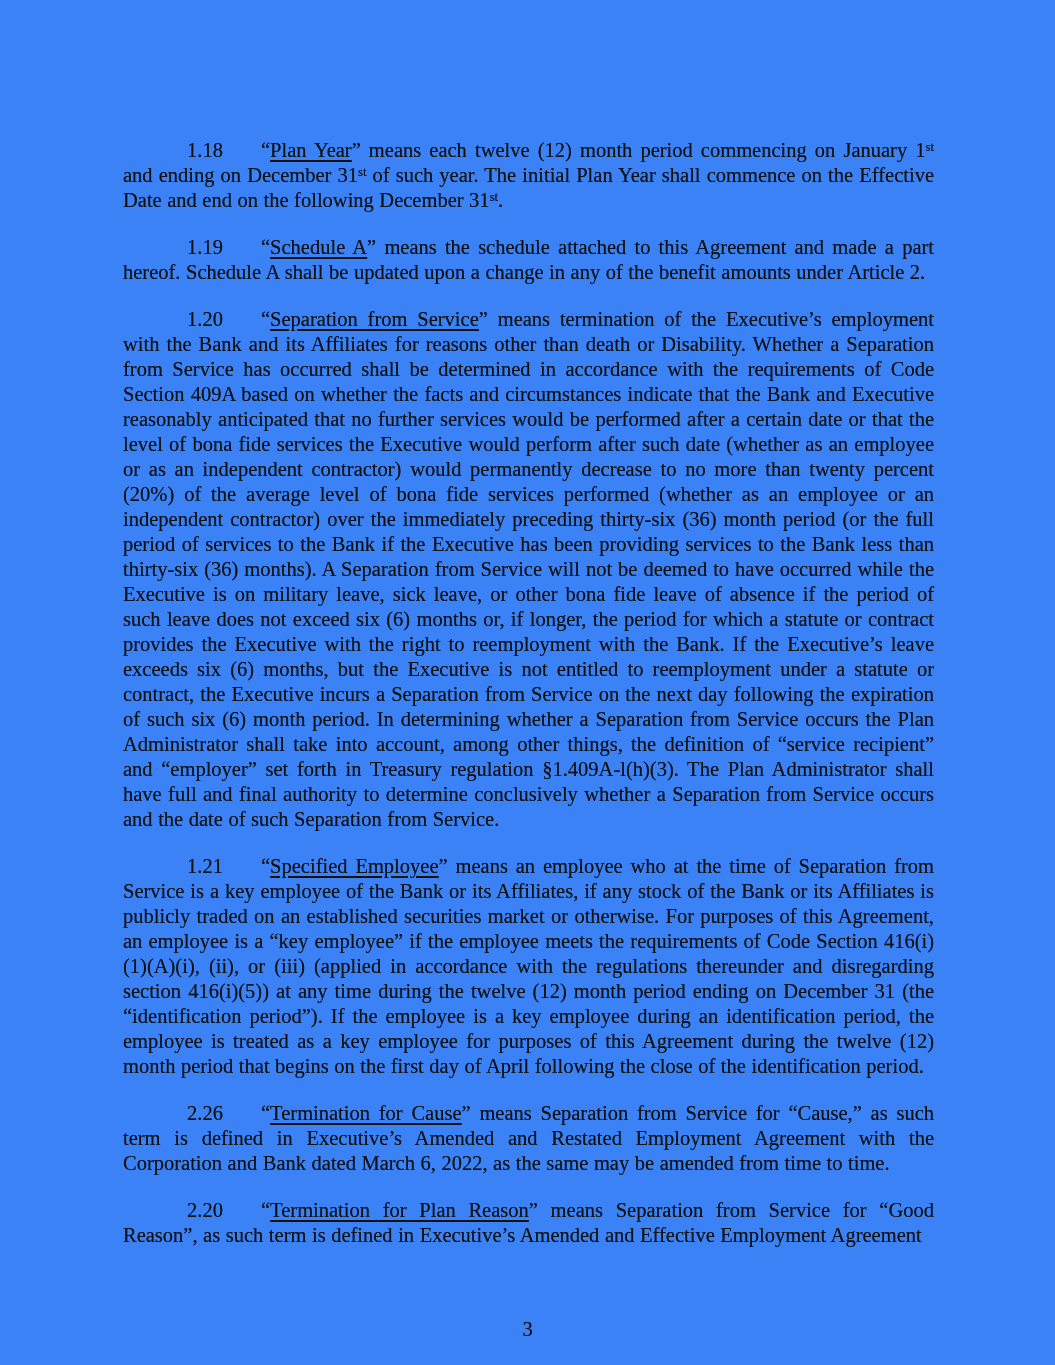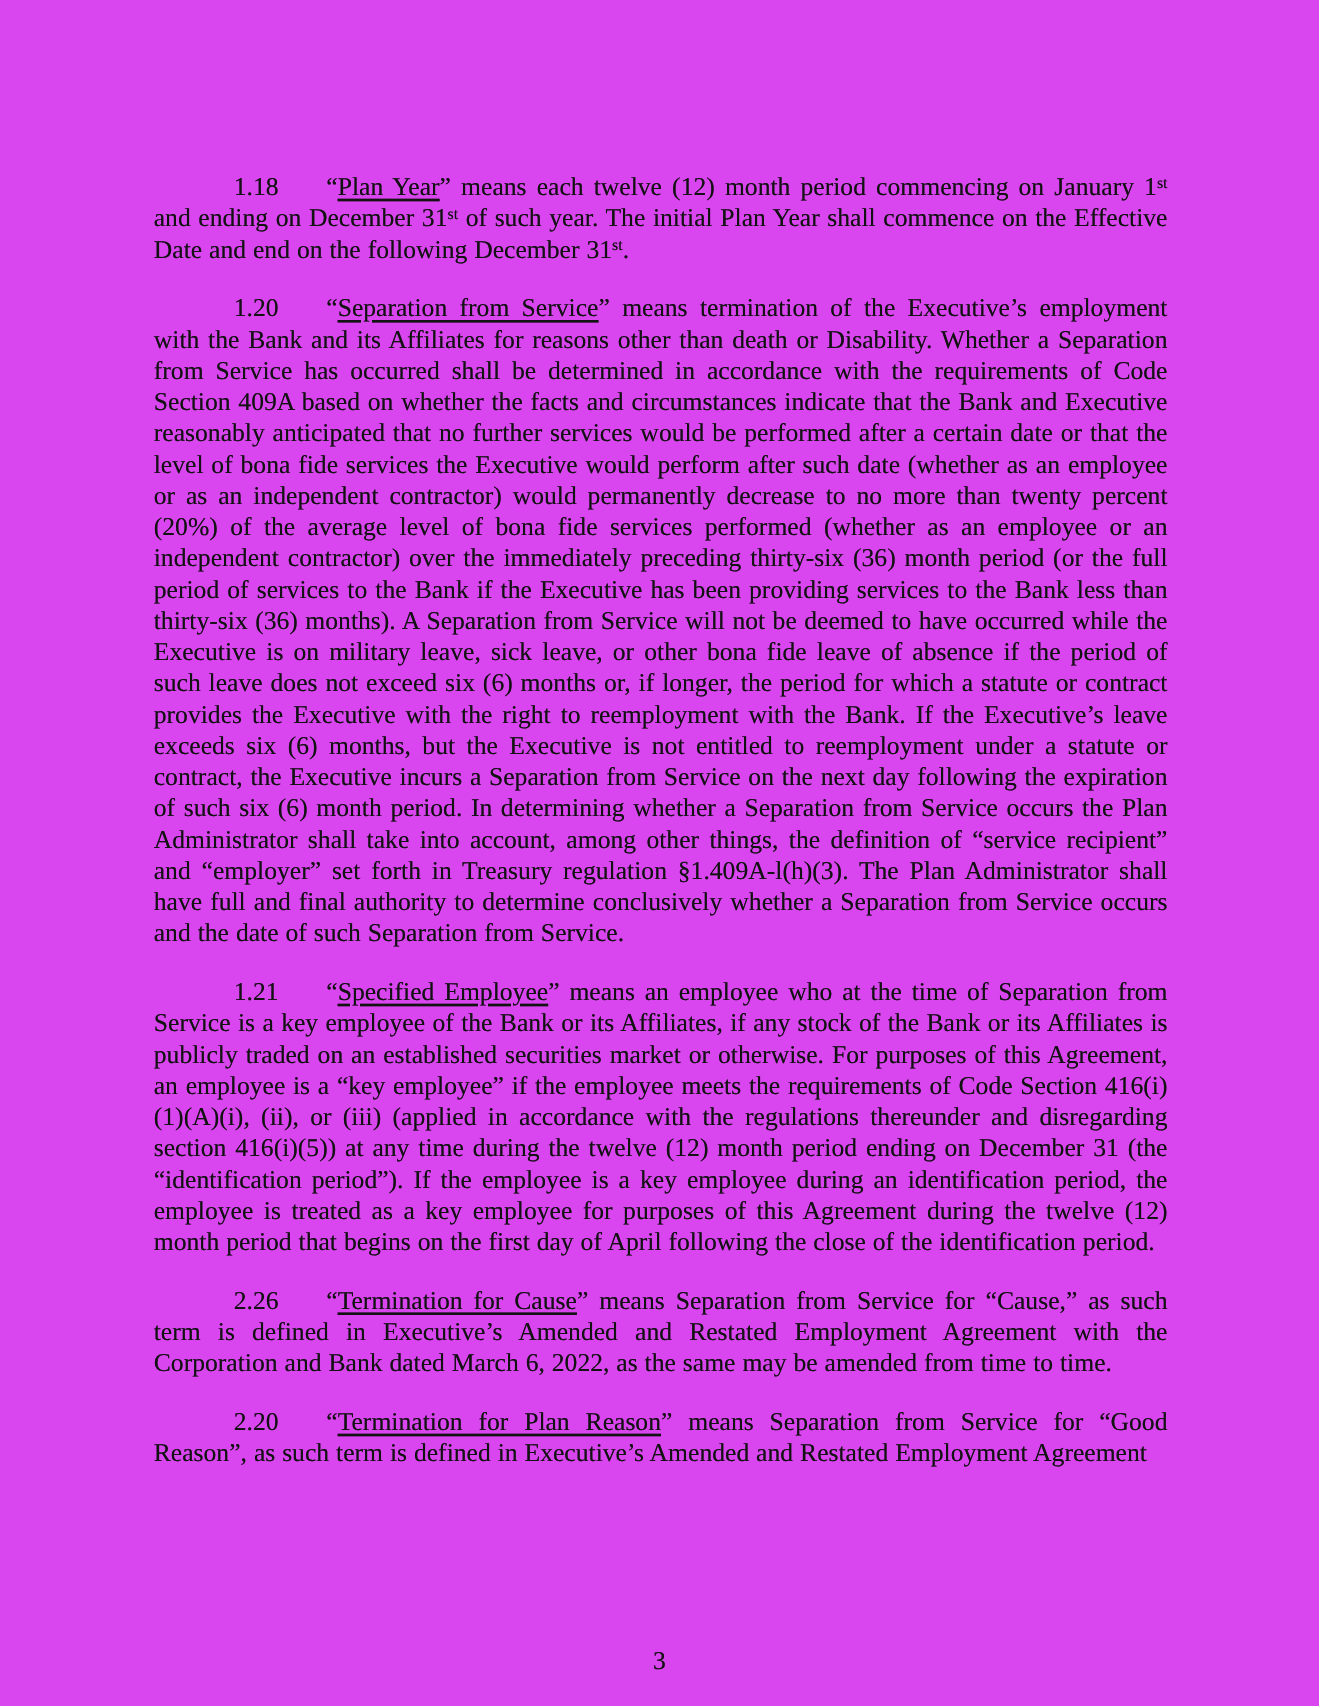--- a/index.html
+++ b/index.html
@@ -4,21 +4,21 @@
 <style>
   html, body {
     margin: 0;
     padding: 0;
     background: #ffffff;
   }
   .page {
     position: relative;
     width: 1055px;
     height: 1365px;
-    background: #d946ef;
+    background: #3b82f6;
     font-family: "Liberation Serif", serif;
     color: #121212;
     overflow: hidden;
   }
   .content {
     position: absolute;
     left: 123px;
     top: 138px;
     width: 811px;
   }
@@ -55,19 +55,20 @@
     font-size: 20.5px;
     text-shadow: 0 0 0.4px rgba(0,0,0,0.55);
   }
 </style>
 </head>
 <body>
 
 <div class="page">
   <div class="content">
       <p class="para"><span class="secnum">1.18</span><span>“</span><span class="u">Plan Year</span><span>” means each twelve (12) month period commencing on January 1</span><span class="sup">st</span><span> and ending on December 31</span><span class="sup">st</span><span> of such year. The initial Plan Year shall commence on the Effective Date and end on the following December 31</span><span class="sup">st</span><span>.</span></p>
+      <p class="para"><span class="secnum">1.19</span><span>“</span><span class="u">Schedule A</span><span>” means the schedule attached to this Agreement and made a part hereof.  Schedule A shall be updated upon a change in any of the benefit amounts under Article 2.</span></p>
       <p class="para"><span class="secnum">1.20</span><span>“</span><span class="u">Separation from Service</span><span>” means termination of the Executive’s employment with the Bank and its Affiliates for reasons other than death or Disability.  Whether a Separation from Service has occurred shall be determined in accordance with the requirements of Code Section 409A based on whether the facts and circumstances indicate that the Bank and Executive reasonably anticipated that no further services would be performed after a certain date or that the level of bona fide services the Executive would perform after such date (whether as an employee or as an independent contractor) would permanently decrease to no more than twenty percent (20%) of the average level of bona fide services performed (whether as an employee or an independent contractor) over the immediately preceding thirty-six (36) month period (or the full period of services to the Bank if the Executive has been providing services to the Bank less than thirty-six (36) months). A Separation from Service will not be deemed to have occurred while the Executive is on military leave, sick leave, or other bona fide leave of absence if the period of such leave does not exceed six (6)&nbsp;months or, if longer, the period for which a statute or contract provides the Executive with the right to reemployment with the Bank. If the Executive’s leave exceeds six (6)&nbsp;months, but the Executive is not entitled to reemployment under a statute or contract, the Executive incurs a Separation from Service on the next day following the expiration of such six (6)&nbsp;month period. In determining whether a Separation from Service occurs the Plan Administrator shall take into account, among other things, the definition of “service recipient” and “employer” set forth in Treasury regulation §1.409A-l(h)(3). The Plan Administrator shall have full and final authority to determine conclusively whether a Separation from Service occurs and the date of such Separation from Service.</span></p>
       <p class="para"><span class="secnum">1.21</span><span>“</span><span class="u">Specified Employee</span><span>” means an employee who at the time of Separation from Service is a key employee of the Bank or its Affiliates, if any stock of the Bank or its Affiliates is publicly traded on an established securities market or otherwise.  For purposes of this Agreement, an employee is a “key employee” if the employee meets the requirements of Code Section 416(i)(1)(A)(i), (ii), or (iii) (applied in accordance with the regulations thereunder and disregarding section 416(i)(5)) at any time during the twelve (12) month period ending on December 31 (the “identification period”).  If the employee is a key employee during an identification period, the employee is treated as a key employee for purposes of this Agreement during the twelve (12) month period that begins on the first day of April following the close of the identification period.</span></p>
       <p class="para"><span class="secnum">2.26</span><span>“</span><span class="u">Termination for Cause</span><span>” means Separation from Service for “Cause,” as such term is defined in Executive’s Amended and Restated Employment Agreement with the Corporation and Bank dated March 6, 2022, as the same may be amended from time to time.</span></p>
-      <p class="para"><span class="secnum">2.20</span><span>“</span><span class="u">Termination for Plan Reason</span><span>” means Separation from Service for “Good Reason”, as such term is defined in Executive’s Amended and Restated Employment Agreement</span></p>
+      <p class="para"><span class="secnum">2.20</span><span>“</span><span class="u">Termination for Plan Reason</span><span>” means Separation from Service for “Good Reason”, as such term is defined in Executive’s Amended and Effective Employment Agreement</span></p>
     </div>
   <div class="page-number">3</div>
 </div>
 
 </body></html>

